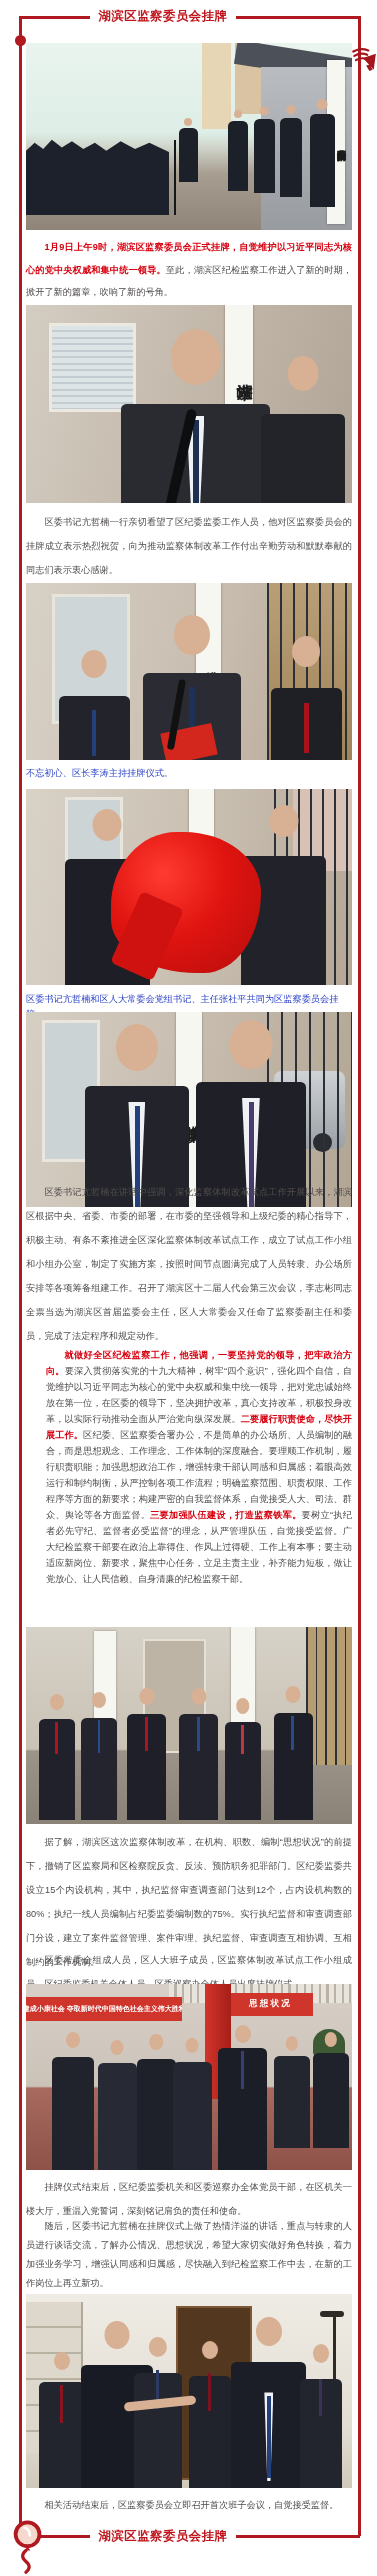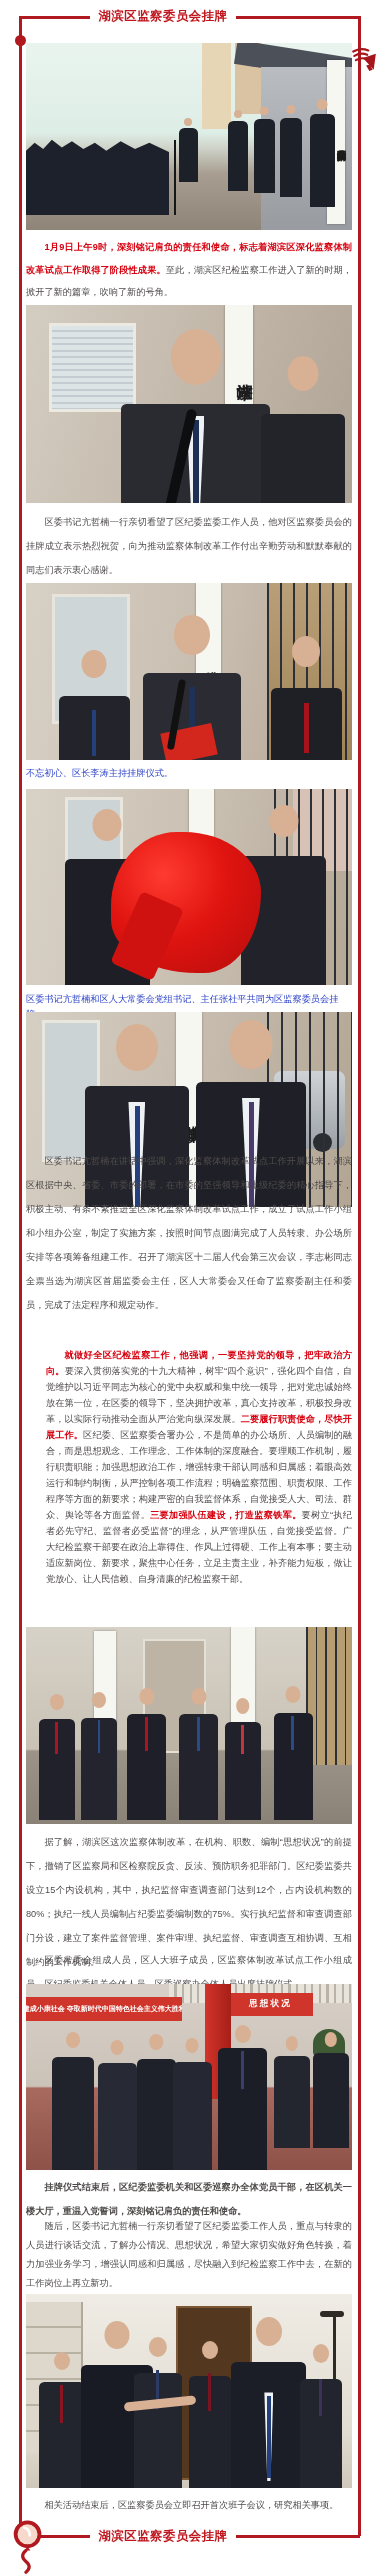--- a/index.html
+++ b/index.html
@@ -88,21 +88,21 @@
         <div class="bd" style="height:79px;"></div>
       </div>
     <div class="fig" style="left:87%;top:30%;width:25px;height:108px;">
         <div class="hd" style="width:10.8px;height:10.8px;"></div>
         <div class="bd" style="height:93px;"></div>
       </div>
   </figure>
 
   <div class="blk" style="top:236px;">
     <p class="para" style="line-height:22.7px;">
-      <span class="em">1月9日上午9时，深刻铭记肩负的责任和使命，标志着湖滨区深化监察体制改革试点工作取得了阶段性成果。</span><span>至此，湖滨区纪检监察工作进入了新的时期，掀开了新的篇章，吹响了新的号角。</span>
+      <span class="em">1月9日上午9时，湖滨区监察委员会正式挂牌，自觉维护以习近平同志为核心的党中央权威和集中统一领导。</span><span>至此，湖滨区纪检监察工作进入了新的时期，掀开了新的篇章，吹响了新的号角。</span>
     </p>
   </div>
 
   <figure class="photo" style="top:305px;height:198px;margin:0;">
     <div class="ly" style="inset:0;background:linear-gradient(105deg,#d4cdc2 0%,#c1b6a8 55%,#b0a496 100%);"></div>
     <div class="ly" style="left:7%;top:9%;width:25%;height:42%;background:repeating-linear-gradient(180deg,#dde4e6 0 4.3px,#c3ccd0 4.3px 6.5px);border:3.8px solid #ece9e1;"></div>
     <div class="vsign" style="left:61%;top:0;width:28px;height:62%;font-size:16px;padding-top:4.3px;">
       <span>峡市湖</span>
     </div>
     <div class="fig" style="left:29%;top:12%;width:46%;height:100%;">
@@ -193,21 +193,21 @@
       <div class="tie" style="left:48%;bottom:0;width:5%;height:58%;background:#23407c;"></div>
     </div>
     <div class="fig" style="left:52%;top:4%;width:34%;height:100%;">
       <div class="hd" style="width:43px;height:49px;"></div>
         <div class="bd" style="height:68%;background:#1f2027;"></div>
       <div class="shirt" style="left:42%;bottom:0;width:16%;height:60%;clip-path:polygon(0 0,100% 0,68% 100%,32% 100%);"></div>
       <div class="tie" style="left:48%;bottom:0;width:5%;height:58%;background:#4a3a6e;"></div>
     </div>
   </figure>
 
-  <div class="blk" style="top:1150px;font-family:Liberation Mono, monospace;">
+  <div class="blk" style="top:1180px;">
     <p class="para" style="line-height:24px;">区委书记亢哲楠在讲话中强调，深化监察体制改革试点工作开展以来，湖滨区根据中央、省委、市委的部署，在市委的坚强领导和上级纪委的精心指导下，积极主动、有条不紊推进全区深化监察体制改革试点工作，成立了试点工作小组和小组办公室，制定了实施方案，按照时间节点圆满完成了人员转隶、办公场所安排等各项筹备组建工作。召开了湖滨区十二届人代会第三次会议，李志彬同志全票当选为湖滨区首届监委会主任，区人大常委会又任命了监察委副主任和委员，完成了法定程序和规定动作。</p>
   </div>
 
   <div class="blk" style="top:1347px;">
     <p class="para" style="line-height:16px;margin-left:20px;">
       <span class="em">就做好全区纪检监察工作，他强调，一要坚持党的领导，把牢政治方向。</span><span>要深入贯彻落实党的十九大精神，树牢“四个意识”，强化四个自信，自觉维护以习近平同志为核心的党中央权威和集中统一领导，把对党忠诚始终放在第一位，在区委的领导下，坚决拥护改革，真心支持改革，积极投身改革，以实际行动推动全面从严治党向纵深发展。</span><span class="em">二要履行职责使命，尽快开展工作。</span><span>区纪委、区监察委合署办公，不是简单的办公场所、人员编制的融合，而是思想观念、工作理念、工作体制的深度融合。要理顺工作机制，履行职责职能；加强思想政治工作，增强转隶干部认同感和归属感；着眼高效运行和制约制衡，从严控制各项工作流程；明确监察范围、职责权限、工作程序等方面的新要求；构建严密的自我监督体系，自觉接受人大、司法、群众、舆论等各方面监督。</span><span class="em">三要加强队伍建设，打造监察铁军。</span><span>要树立“执纪者必先守纪、监督者必受监督”的理念，从严管理队伍，自觉接受监督。广大纪检监察干部要在政治上靠得住、作风上过得硬、工作上有本事；要主动适应新岗位、新要求，聚焦中心任务，立足主责主业，补齐能力短板，做让党放心、让人民信赖、自身清廉的纪检监察干部。</span>
     </p>
   </div>
 
   <figure class="photo" style="top:1627px;height:197px;margin:0;">
@@ -297,25 +297,25 @@
         <div class="hd" style="width:12.4px;height:14.6px;"></div>
         <div class="bd" style="height:82%;background:#23252f;"></div>
       </div>
     <div class="fig" style="left:88%;top:26%;width:11%;height:62%;">
         <div class="hd" style="width:12.4px;height:14.6px;"></div>
         <div class="bd" style="height:82%;background:#1f212b;"></div>
       </div>
   </figure>
 
   <div class="blk" style="top:2175px;">
-    <p class="para" style="line-height:24px;font-weight:bold;">挂牌仪式结束后，区纪委监委机关和区委巡察办全体党员干部，在区机关一楼大厅，重温入党誓词，深刻铭记肩负的责任和使命。</p>
+    <p class="para" style="line-height:24px;">挂牌仪式结束后，区纪委监委机关和区委巡察办全体党员干部，在区机关一楼大厅，重温入党誓词，深刻铭记肩负的责任和使命。</p>
   </div>
 
   <div class="blk" style="top:2217px;">
-    <p class="para" style="line-height:19px;">随后，区委书记亢哲楠一行亲切看望了区纪委监委工作人员，重点与转隶的人员进行谈话交流，了解办公情况、思想状况，希望大家切实做好角色转换，着力加强业务学习，增强认同感和归属感，尽快融入到纪检监察工作中去，在新的工作岗位上再立新功。</p>
+    <p class="para" style="line-height:19px;">随后，区委书记亢哲楠在挂牌仪式上做了热情洋溢的讲话，重点与转隶的人员进行谈话交流，了解办公情况、思想状况，希望大家切实做好角色转换，着力加强业务学习，增强认同感和归属感，尽快融入到纪检监察工作中去，在新的工作岗位上再立新功。</p>
   </div>
 
   <figure class="photo" style="top:2294px;height:194px;margin:0;">
     <div class="ly" style="inset:0;background:linear-gradient(180deg,#efece5 0%,#e2ddd2 70%,#cfc8ba 100%);"></div>
     <div class="ly" style="left:0;top:4%;width:17%;height:78%;background:repeating-linear-gradient(180deg,#ddd8cb 0 24px,#b8b2a2 24px 26px);border-right:2.2px solid #b0a999;"></div>
     <div class="ly" style="left:46%;top:6%;width:22%;height:88%;background:#54371f;border:2.7px solid #7c5836;"></div>
     <div class="ly" style="right:5%;top:10%;width:2.7px;height:80%;background:#2e2a26;"></div>
     <div class="ly" style="right:2.5%;top:9%;width:24px;height:5.4px;background:#2e2a26;border-radius:3.2px;"></div>
     <div class="fig" style="left:4%;top:30%;width:14%;height:70%;">
         <div class="hd" style="width:16px;height:18.3px;"></div>
@@ -344,21 +344,21 @@
       </div>
     <div class="fig" style="left:84%;top:26%;width:13%;height:74%;">
         <div class="hd" style="width:16px;height:18.3px;"></div>
         <div class="bd" style="height:76%;background:#22242e;"></div>
         <div class="tie" style="left:46%;top:24%;width:7%;height:26%;background:#3c3158;"></div>
       </div>
     <div class="ly" style="left:30%;top:54%;width:22%;height:8.6px;background:#d8b094;border-radius:4.3px;transform:rotate(-6deg);"></div>
   </figure>
 
   <div class="blk" style="top:2494px;">
-    <p class="para" style="line-height:22.7px;">相关活动结束后，区监察委员会立即召开首次班子会议，研究相关事项。</p>
+    <p class="para" style="line-height:22.7px;">相关活动结束后，区监察委员会立即召开首次班子会议，自觉接受监督。</p>
   </div>
 
   <div class="h-rule" style="left:19.4px;top:2535px;width:341px;"></div>
   <div class="band" style="top:2529px;">
     <span>湖滨区监察委员会挂牌</span>
   </div>
 
   <svg class="icon" style="left:7.6px;top:2518px;" width="38" height="57" viewBox="0 0 70 105">
     <circle cx="36" cy="30" r="22" fill="#f6d9cc" stroke="#b0191f" stroke-width="7"></circle>
     <path d="M30 18 q10 2 10 14" fill="none" stroke="#fff" stroke-width="5" stroke-linecap="round"></path>

